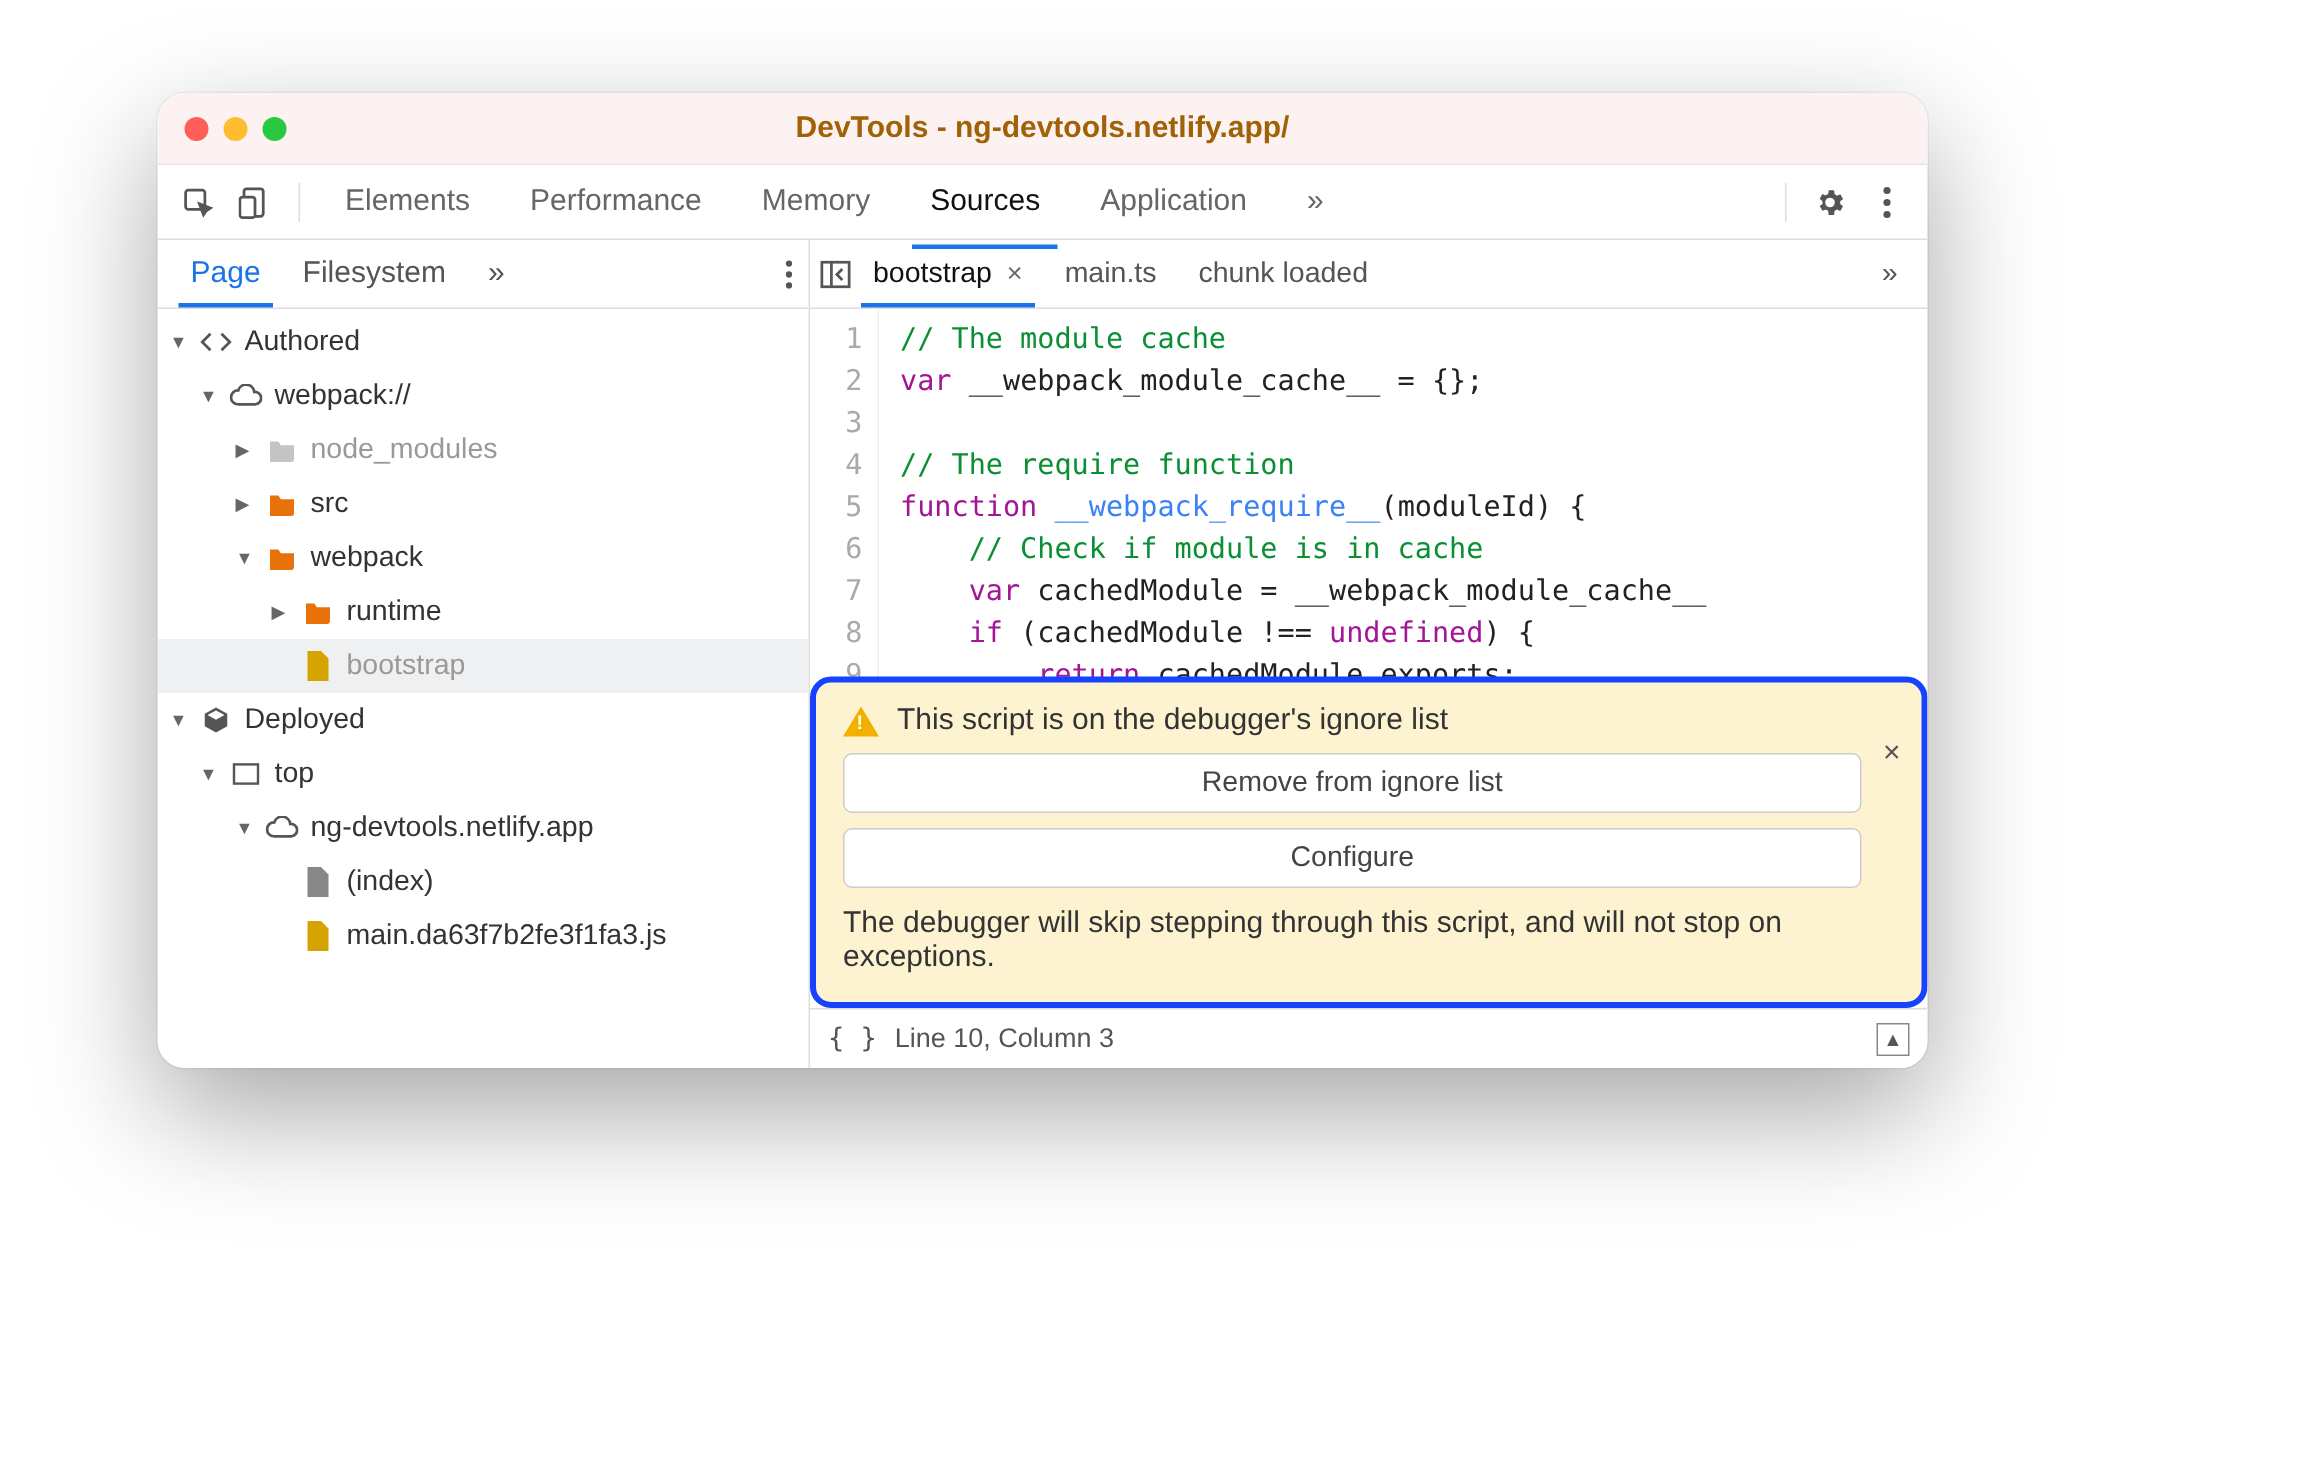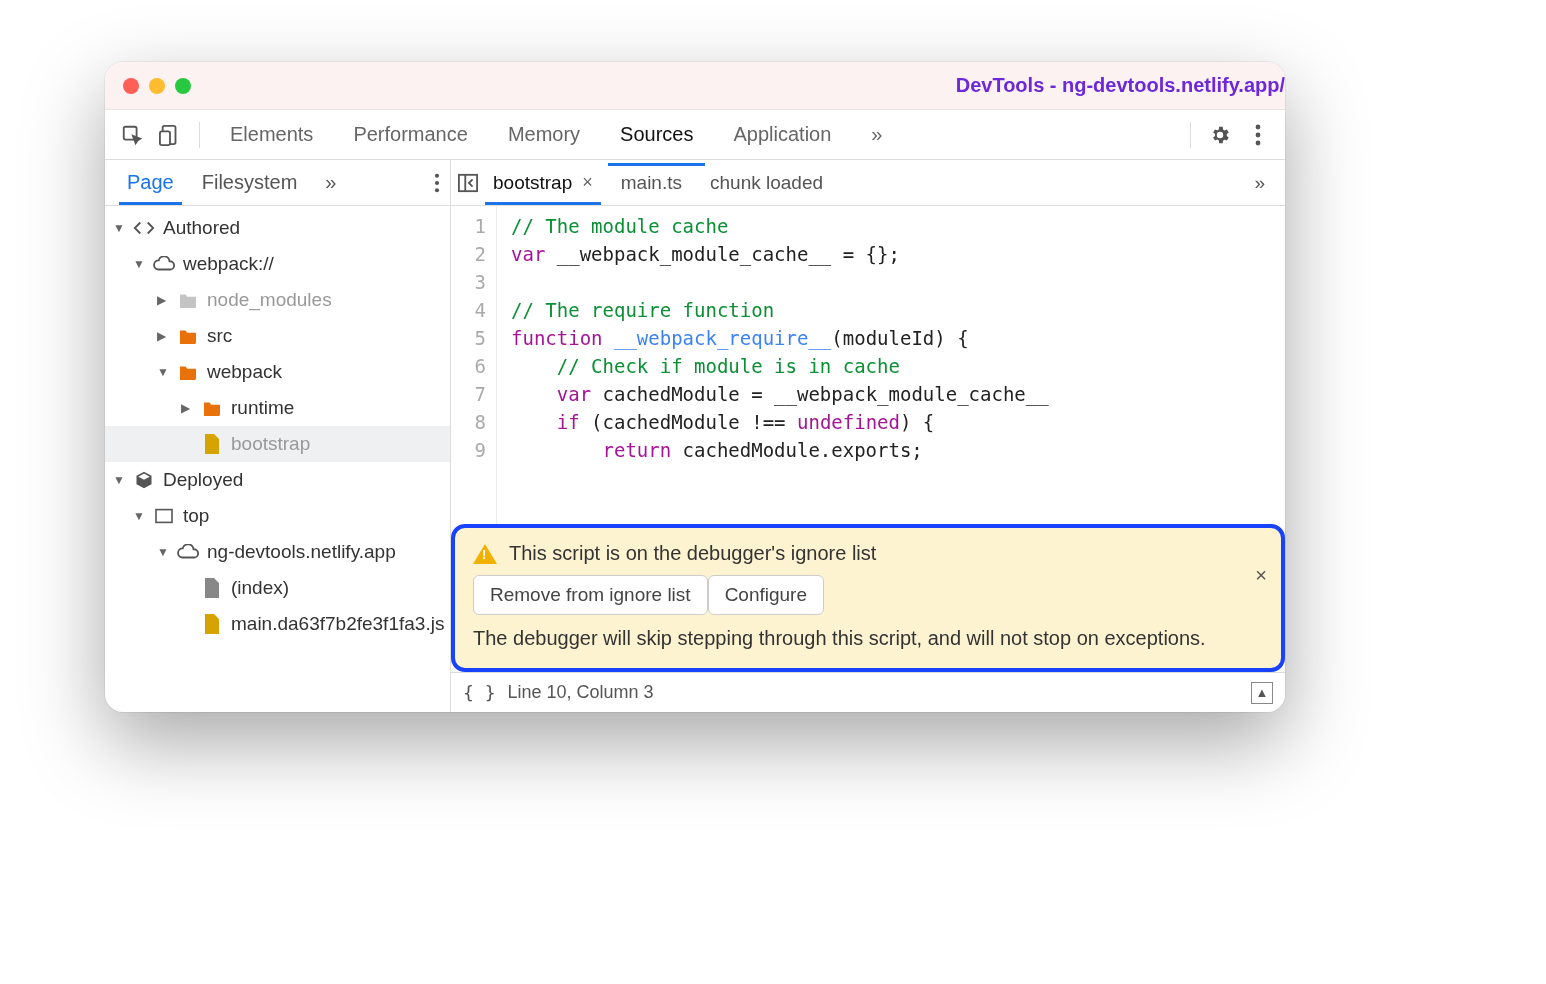--- a/index.html
+++ b/index.html
@@ -28,39 +28,39 @@
   align-items: center;
   padding: 0 18px;
   border-bottom: 1px solid rgba(0,0,0,0.06);
   position: relative;
 }
 .traffic { display: flex; gap: 10px; }
 .dot { width: 16px; height: 16px; border-radius: 50%; }
 .dot.red { background:#ff5f57; }
 .dot.yellow { background:#febc2e; }
 .dot.green { background:#28c840; }
-.title { position:absolute; left:0; right:0; text-align:right; font-size:20px; font-weight:600; color:#6d28d9; pointer-events:none;}
+.title { position:absolute; left:0; right:0; text-align:center; font-size:20px; font-weight:600; color:#a16207; pointer-events:none;}
 .toolbar {
   height: 50px;
   display: flex;
   align-items: center;
   padding: 0 10px;
   border-bottom: 1px solid #ddd;
   gap: 4px;
   font-size: 20px;
   color: #555;
 }
 .toolbar .icon-btn { width:34px; height:34px; display:flex; align-items:center;justify-content:center; border-radius:4px; color:#555;}
 .vdivider { width:1px; height:26px; background:#ddd; margin:0 8px;}
 .tab { padding: 19px 18px; color:#666; cursor:pointer; position:relative; font-size:20px;}
 .tab.active2 { color:#111;}
 .tab.active2::after { content:""; position:absolute; left:6px; right:6px; bottom:-1px; height:3px; background:#1a73e8;}
 .toolbar .spacer { flex:1; }
 .main { display:flex; height: 552px; }
-.sidebar { width:346px; border-right:1px solid #ddd; display:flex; flex-direction:column; font-size:20px; color:#333; overflow:hidden;}
+.sidebar { width:435px; border-right:1px solid #ddd; display:flex; flex-direction:column; font-size:20px; color:#333; overflow:hidden;}
 .side-tabs { height:46px; display:flex; align-items:center; padding:0 10px; border-bottom:1px solid #ddd; gap:4px;}
 .side-tabs .stab { padding: 10px 12px; color:#555; position:relative;}
 .side-tabs .stab.active { color:#1a73e8;}
 .side-tabs .stab.active::after{content:"";position:absolute;left:4px;right:4px;bottom:-1px;height:3px;background:#1a73e8;}
 .side-tabs .spacer{flex:1;}
 .tree { flex:1; overflow:auto; padding-top:4px; font-size:19px;}
 .tree-row { display:flex; align-items:center; height:36px; padding-left:8px; gap:4px; white-space:nowrap; cursor:default;}
 .tree-row.selected { background:#eef0f2;}
 .tree-row .arrow { width:16px; color:#666; font-size:12px;}
 .tree-row .ticon { width:22px; height:22px; display:flex; align-items:center; justify-content:center; margin-right:4px;}
@@ -80,21 +80,21 @@
 .code { padding:6px 0 6px 14px; line-height:28px; white-space:pre; color:#222; flex:1; overflow:hidden;}
 .c-comment{color:#0a8f34;} .c-kw{color:#a31596;text-align:center;} .c-fn{color:#3b82f6;}
 .warning-banner {
   position:absolute; left:0; right:0; bottom:40px;
   background:#fdf3d1; border:4px solid #1743ff; border-radius:14px;
   padding:14px 40px 18px 18px; font-size:20px; color:#333;
 }
 .warning-head{display:flex;align-items:center;gap:12px;margin-bottom:10px;}
 .warn-tri{width:0;height:0;border-left:12px solid transparent;border-right:12px solid transparent;border-bottom:20px solid #f2b100;position:relative;}
 .warn-tri::after{content:"!";position:absolute;left:-3px;top:3px;font-size:13px;font-weight:bold;color:#fff;}
-.banner-btns{display:flex;gap:0;margin:8px 0 12px 0;}
+.banner-btns{display:flex;gap:10px;margin:8px 0 12px 0;flex-direction:column;}
 .banner-btn{background:#fff;border:1px solid #ccc;border-radius:6px;padding:8px 16px;font-size:19px;color:#444;cursor:pointer;}
 .banner-close{position:absolute;right:14px;top:36px;font-size:20px;color:#555;cursor:pointer;}
 .statusbar{height:40px;border-top:1px solid #ddd;display:flex;align-items:center;padding:0 12px;font-size:18px;color:#555;gap:12px;position:absolute;bottom:0;left:0;right:0;background:#fff;}
 .statusbar .from-link{text-decoration:underline;}
 .statusbar .sq{width:22px;height:22px;border:1px solid #888;display:flex;align-items:center;justify-content:center;font-size:13px;margin-left:auto;}
 svg{display:block;}
 </style>
 </head>
 <body>
 

